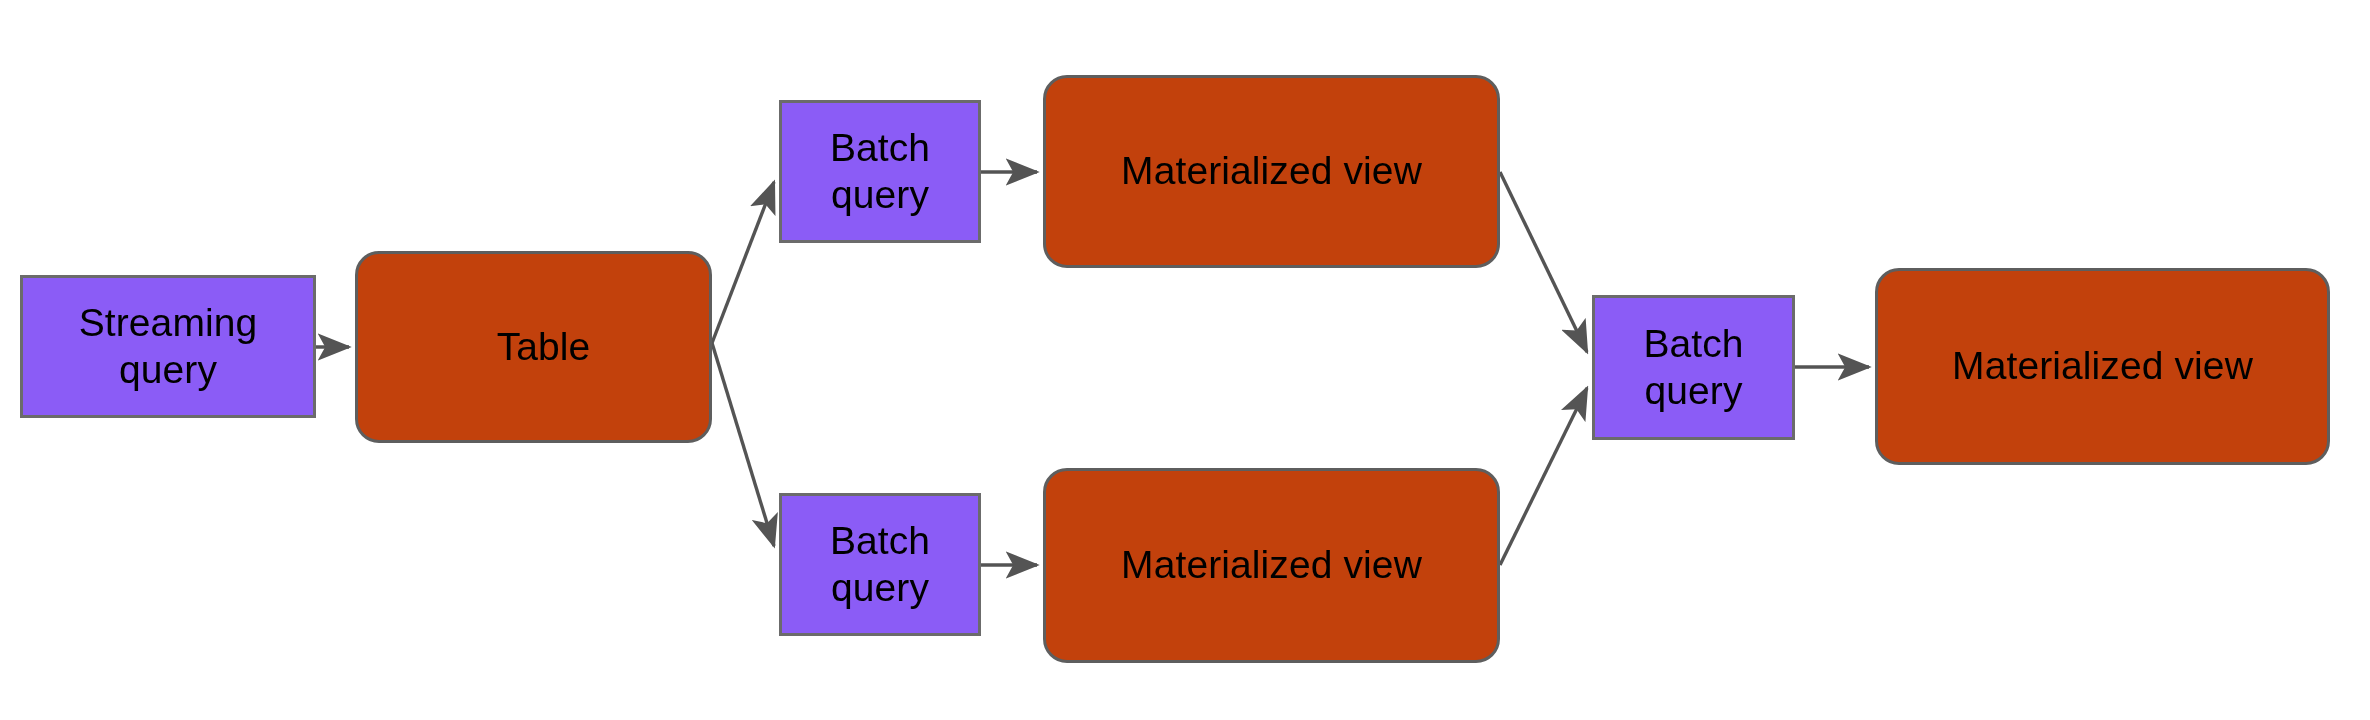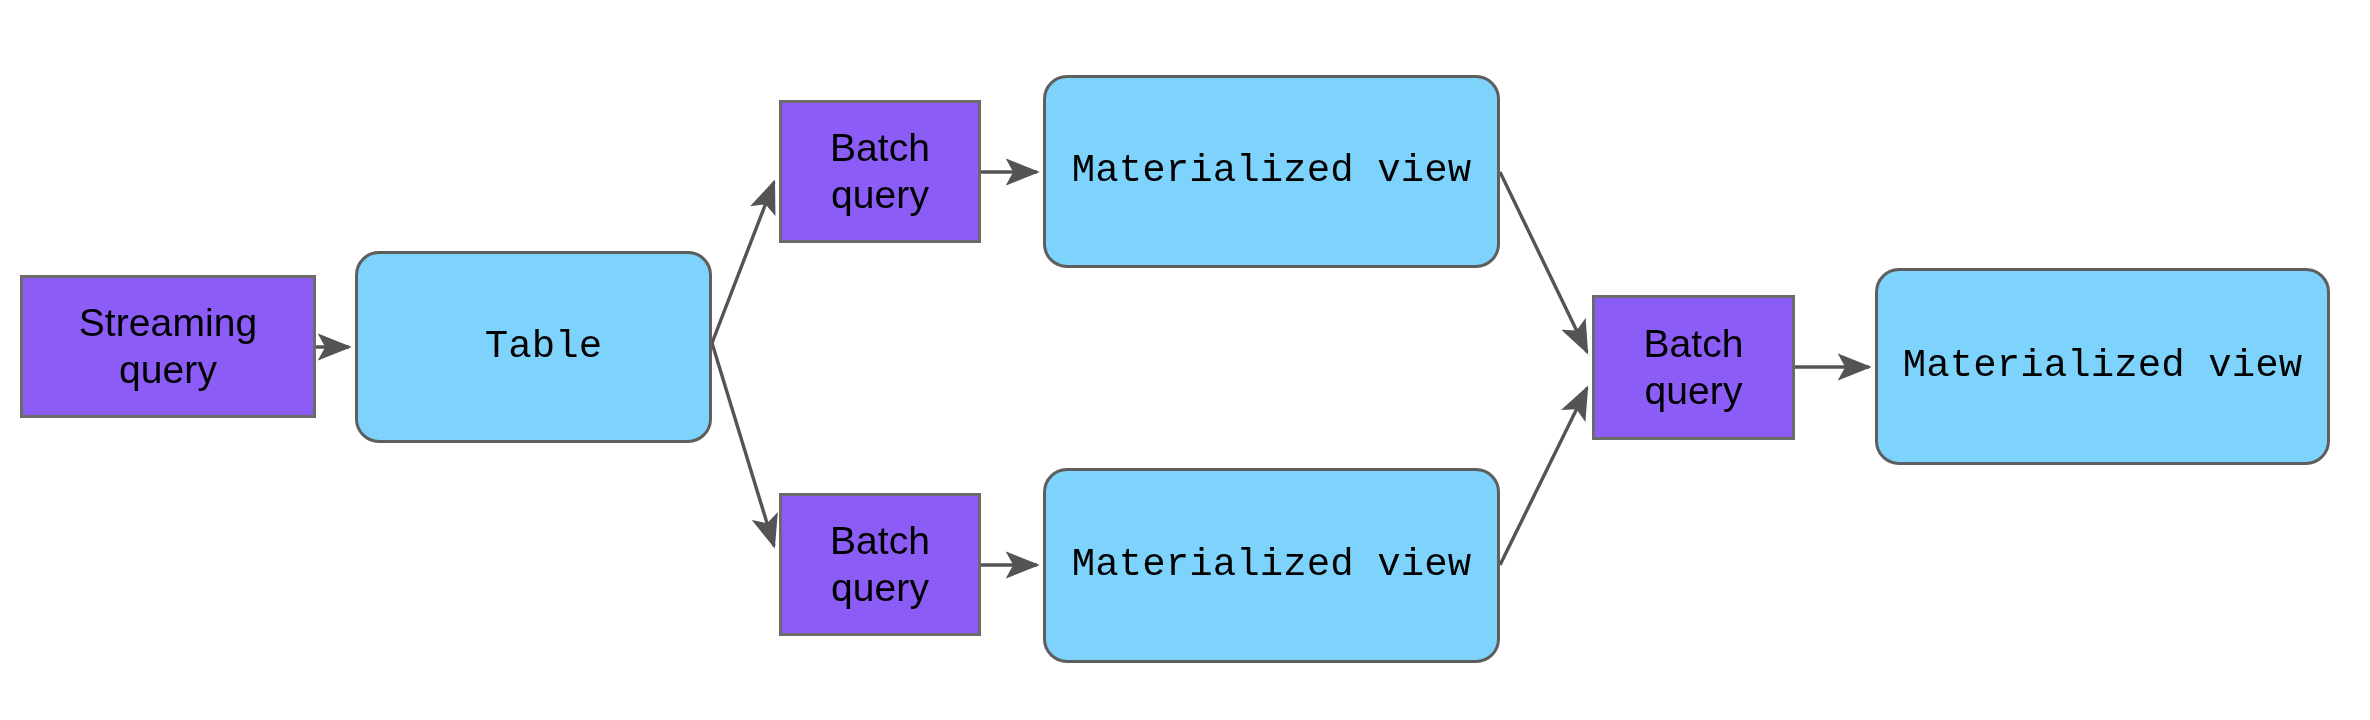--- a/index.html
+++ b/index.html
@@ -42,24 +42,23 @@
     border: 3px solid #666666;
     z-index: 2;
   }
   .node-proc {
     background: #8b5cf6;
     border-color: #6b6b6b;
     border-radius: 0;
     text-align: center;
   }
   .node-store {
-    background: #7dd3fc;
+    background: #c2410c;
     border-color: #5e5e5e;
     border-radius: 24px;
-    font-family: Liberation Mono, monospace;
   }
   .node-label {
     display: block;
     width: 100%;
     padding: 0 8px;
     box-sizing: border-box;
   }
 </style>
 </head>
 <body>

